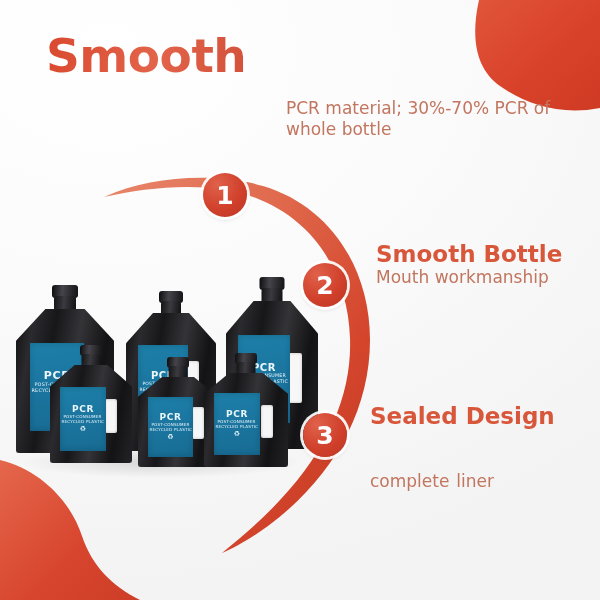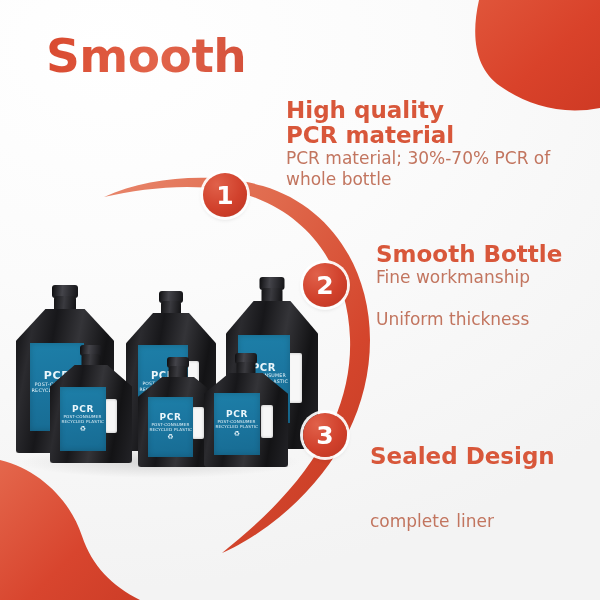--- a/index.html
+++ b/index.html
@@ -84,21 +84,21 @@
     color:#d8573a;
   }
   .feat p{
     margin:0;padding:0;font-size:17px;line-height:1.24;
     color:#c2755f;font-weight:normal;
   }
   .feat p.just{word-spacing:1.5px;}
 
   #f1{left:286px;top:98px;width:300px;}
   #f2{left:376px;top:242px;width:215px;}
-  #f3{left:370px;top:444px;width:220px;}
+  #f3{left:370px;top:404px;width:220px;}
 </style>
 </head>
 <body>
 
 <div class="canvas">
 
   <svg class="bg-art" viewBox="0 0 600 600">
     <defs>
       <linearGradient id="gRedTop" x1="0" y1="0" x2="1" y2="1">
         <stop offset="0%" stop-color="#e0553a"></stop>
@@ -226,38 +226,33 @@
     <span>1</span>
   </div>
   <div class="num" style="left:303px;top:263px;width:44px;height:44px;font-size:25px;">
     <span>2</span>
   </div>
   <div class="num" style="left:303px;top:413px;width:44px;height:44px;font-size:25px;">
     <span>3</span>
   </div>
 
   <div class="feat" id="f1">
-    <h3>
-      <span>High quality</span><br>
-      <span>PCR material</span>
-    </h3>
     <p>
       <span>PCR material; 30%-70% PCR of</span><br>
       <span>whole bottle</span>
     </p>
   </div>
 
   <div class="feat" id="f2">
     <h3>
       <span>Smooth Bottle</span><br>
     </h3>
     <p>
-      <span>Fine workmanship</span><br>
+      <span>Mouth workmanship</span><br>
       <br>
-      <span>Uniform thickness</span>
     </p>
   </div>
 
   <div class="feat" id="f3">
     <h3>
       <span>Sealed Design</span>
     </h3>
     <p class="just">
       <br>
       <br>

